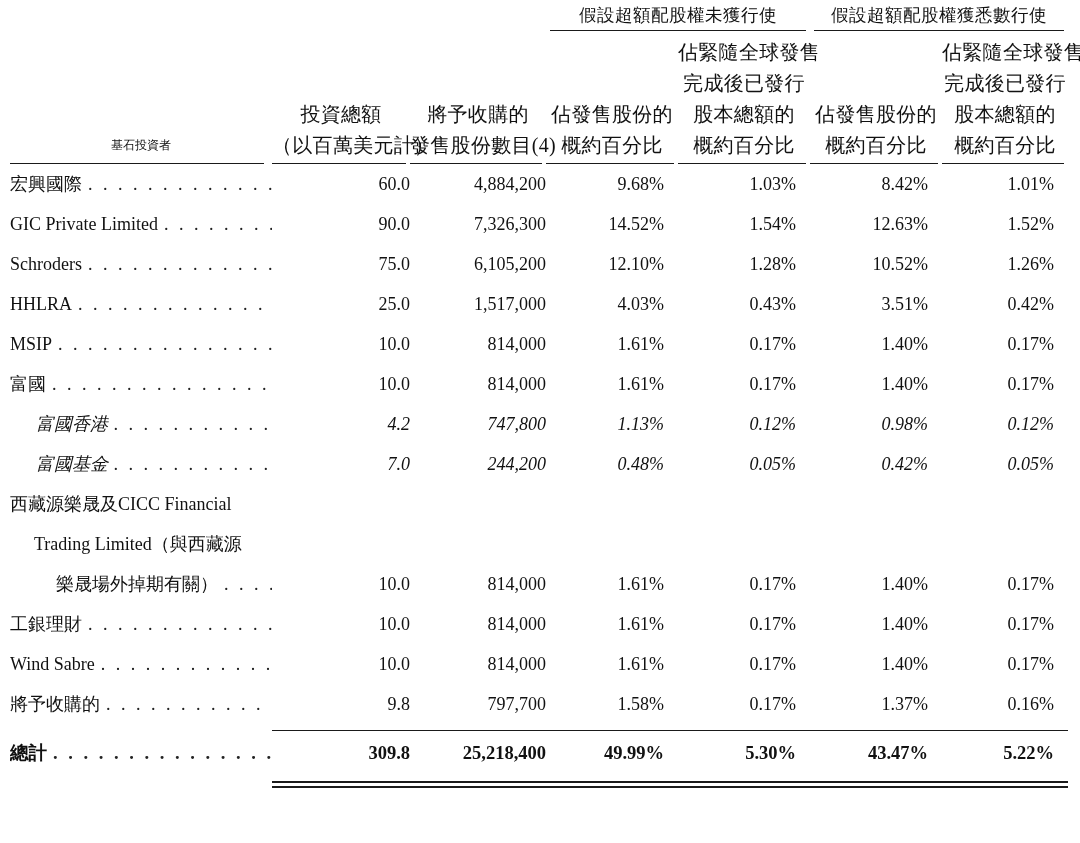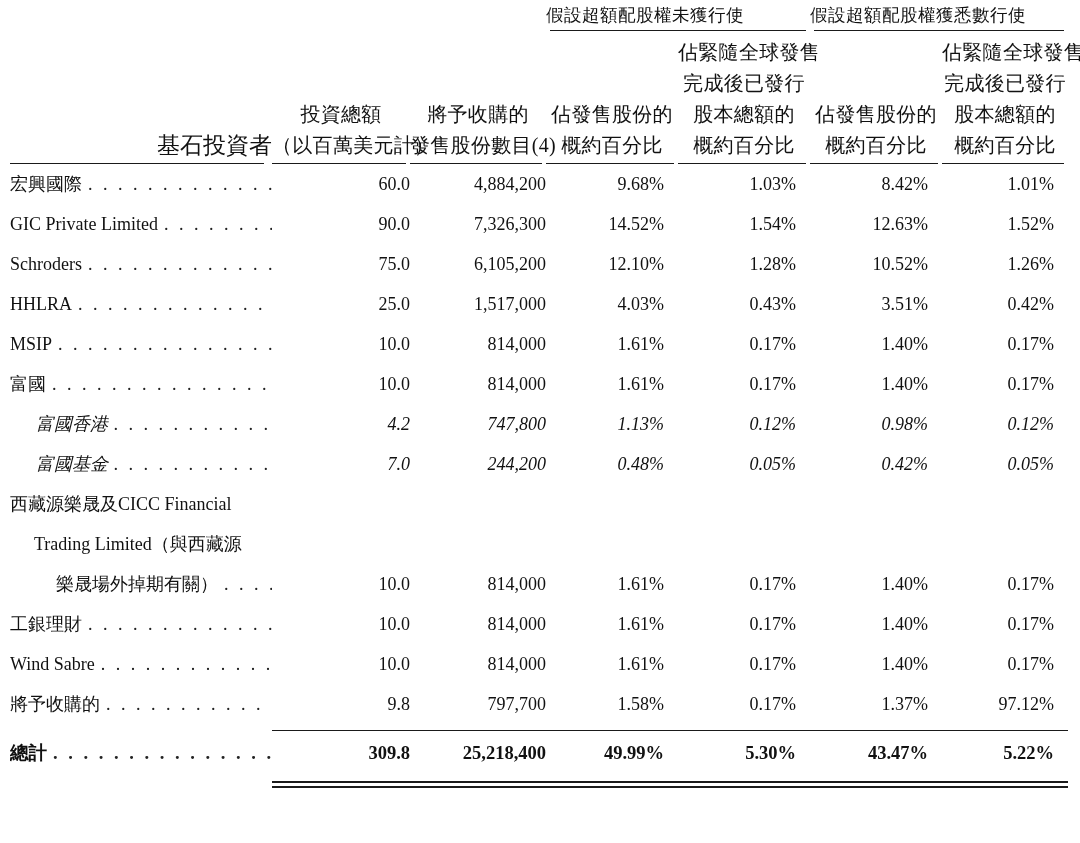--- a/index.html
+++ b/index.html
@@ -37,21 +37,21 @@
   col.c-name   { width: 262px; }
   col.c-amt    { width: 138px; }
   col.c-shares { width: 136px; }
   col.c-p1     { width: 132px; }
   col.c-p2     { width: 132px; }
   col.c-p3     { width: 132px; }
   col.c-p4     { width: 126px; }
 
   
   .grp-cell {
-    text-align: left;
+    text-align: center;
     font-size: 17.5px;
     line-height: 30px;
     padding-bottom: 2px;
     letter-spacing: 0.5px;
   }
   .grp-rule {
     height: 1px;
     background: #1a1a1a;
     margin: 0 4px 6px 4px;
   }
@@ -60,23 +60,23 @@
     padding-bottom: 4px;
   }
   .hdr-cell .sub {
     display: block;
     font-size: 20px;
     line-height: 31px;
     white-space: nowrap;
     letter-spacing: 0.3px;
   }
   .hdr-name {
-    font-size: 23px;
+    font-size: 12px;
     line-height: 31px;
-    text-align: right;
+    text-align: center;
     vertical-align: bottom;
     padding-bottom: 4px;
   }
   .rule-row td {
     padding: 0;
   }
   .rule {
     height: 1px;
     background: #1a1a1a;
     margin: 2px 4px 0 0;
@@ -351,21 +351,21 @@
         <td class="num pct">0.17%</td>
       </tr>
 
       <tr class="data">
         <td class="name"><span>將予收購的</span><span class="leaders">. . . . . . . . . . . . . . . . . .</span></td>
         <td class="num">9.8</td>
         <td class="num">797,700</td>
         <td class="num pct">1.58%</td>
         <td class="num pct">0.17%</td>
         <td class="num pct">1.37%</td>
-        <td class="num pct">97.12%</td>
+        <td class="num pct">0.16%</td>
       </tr>
 
       <tr class="total-rule">
         <td></td>
         <td>
             <div class="tr-line"></div>
           </td>
         <td>
             <div class="tr-line"></div>
           </td>

